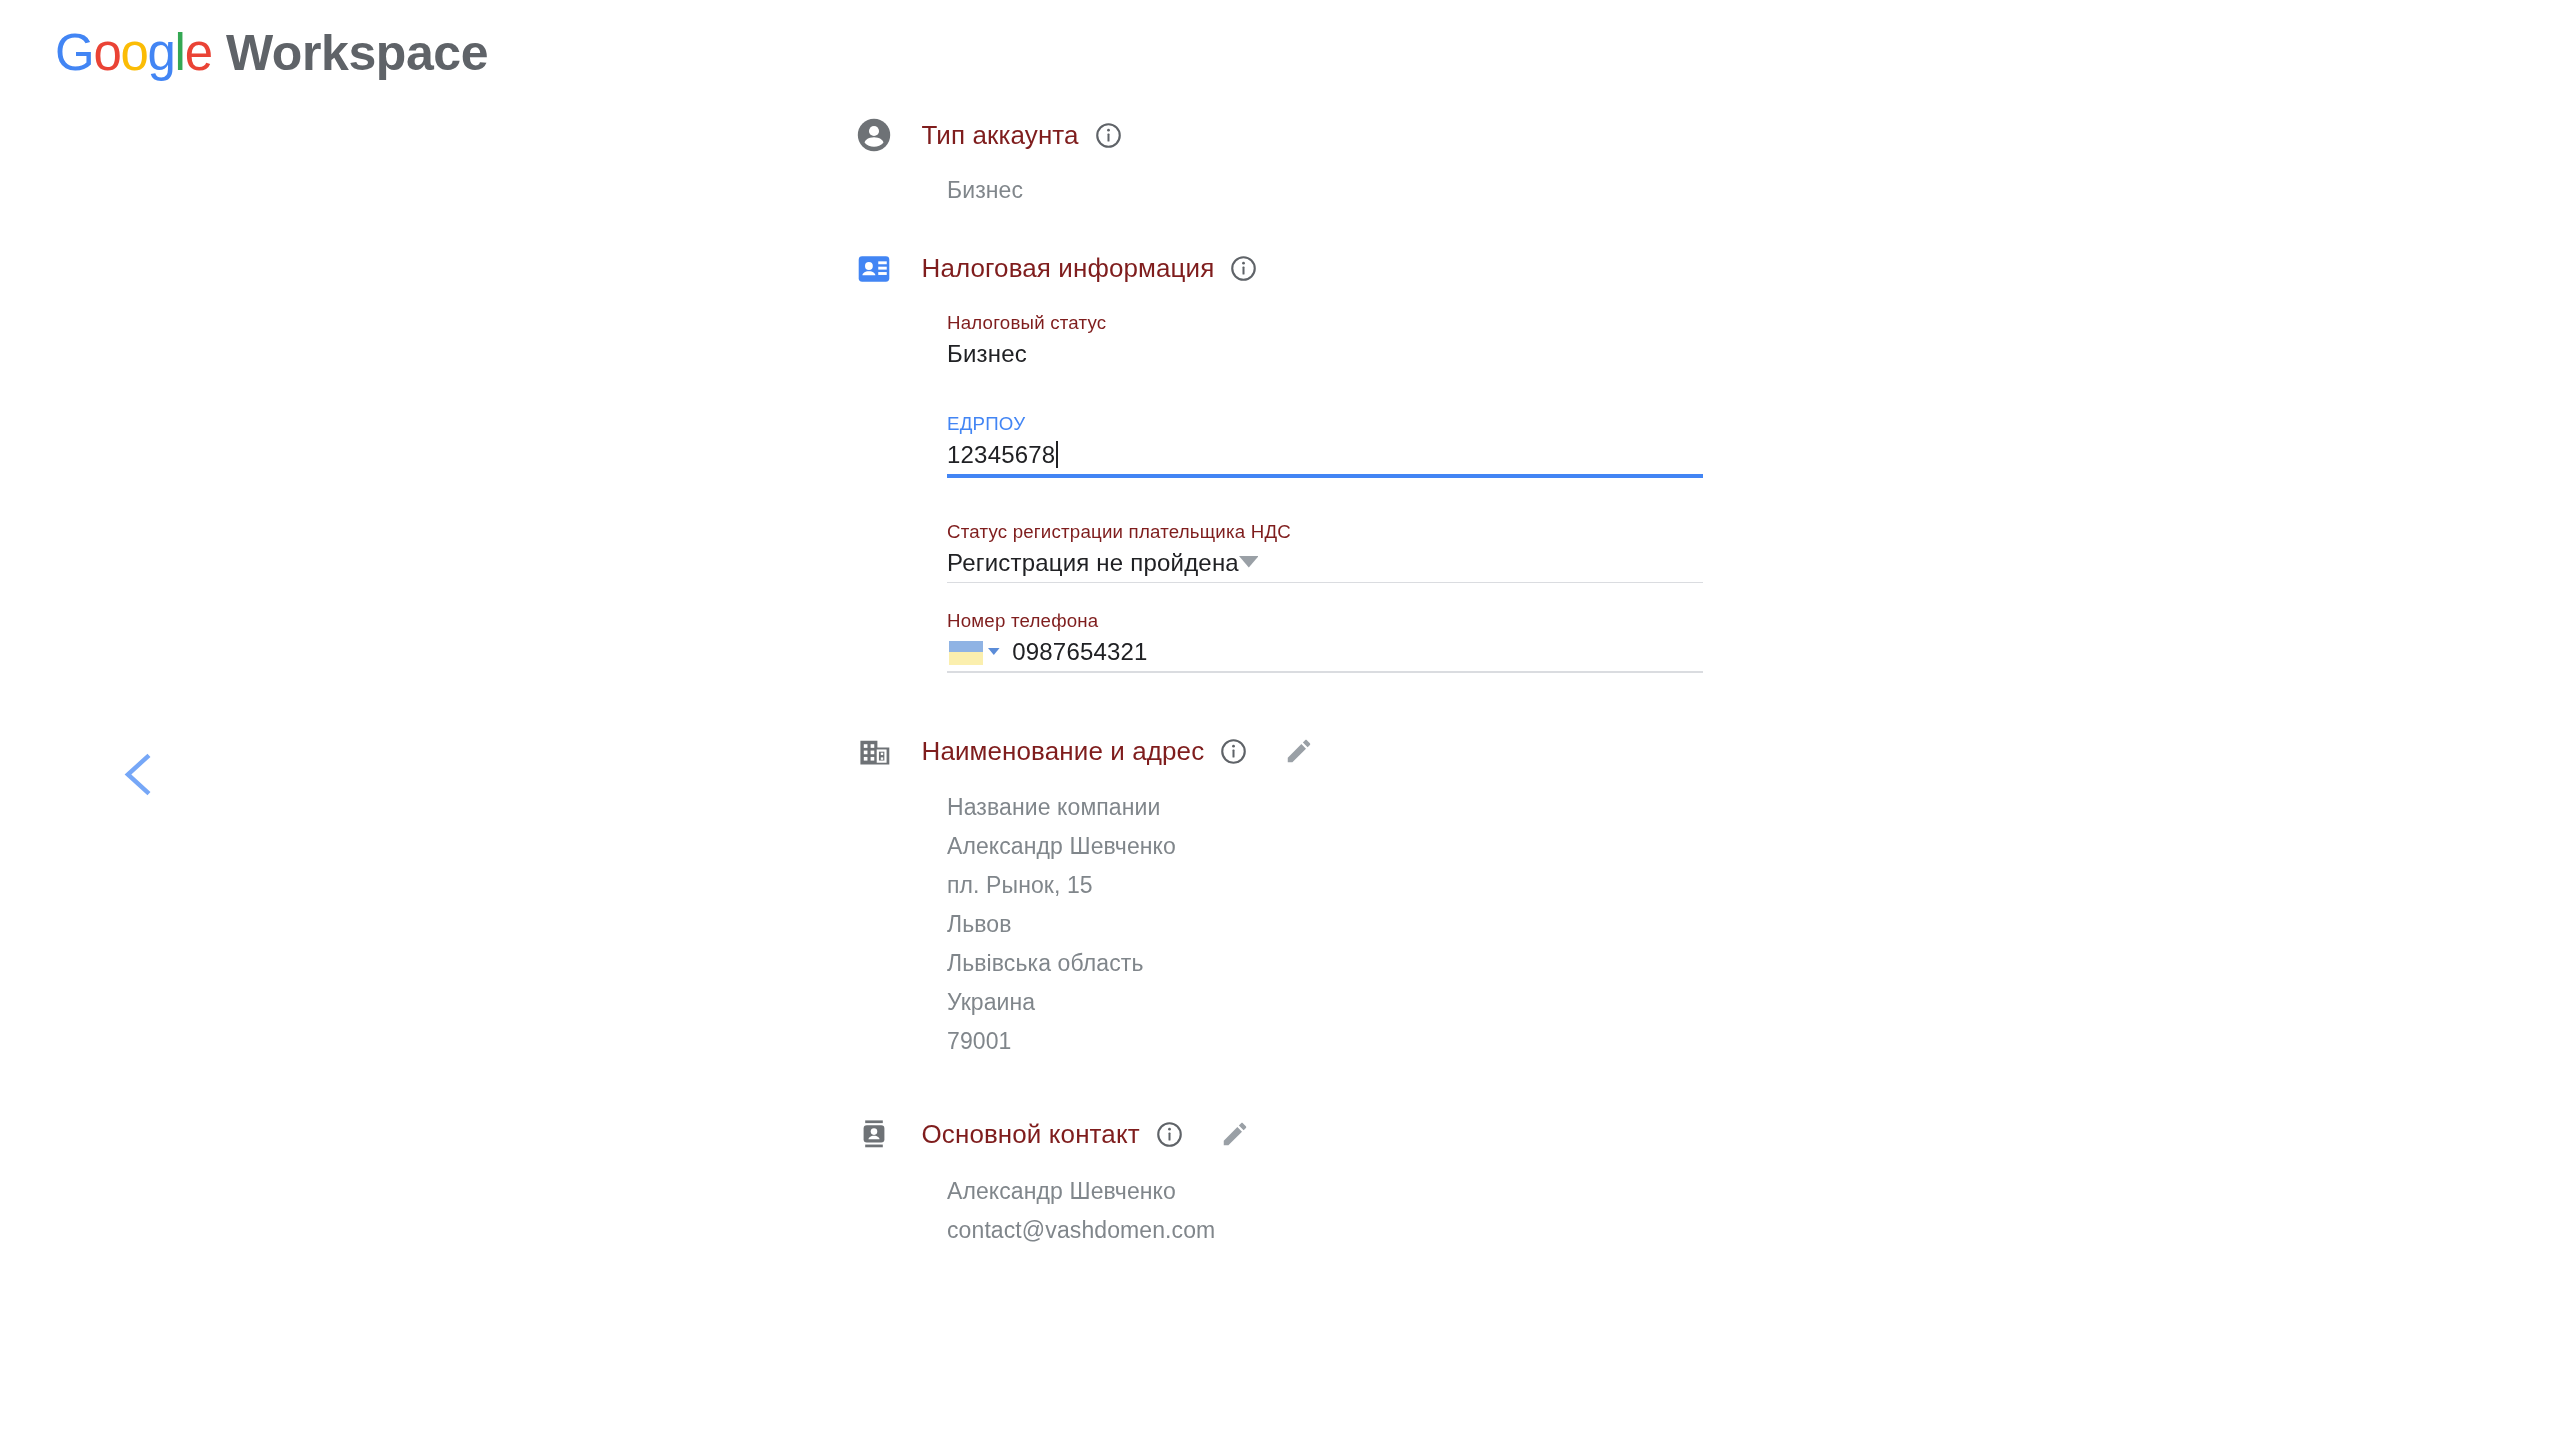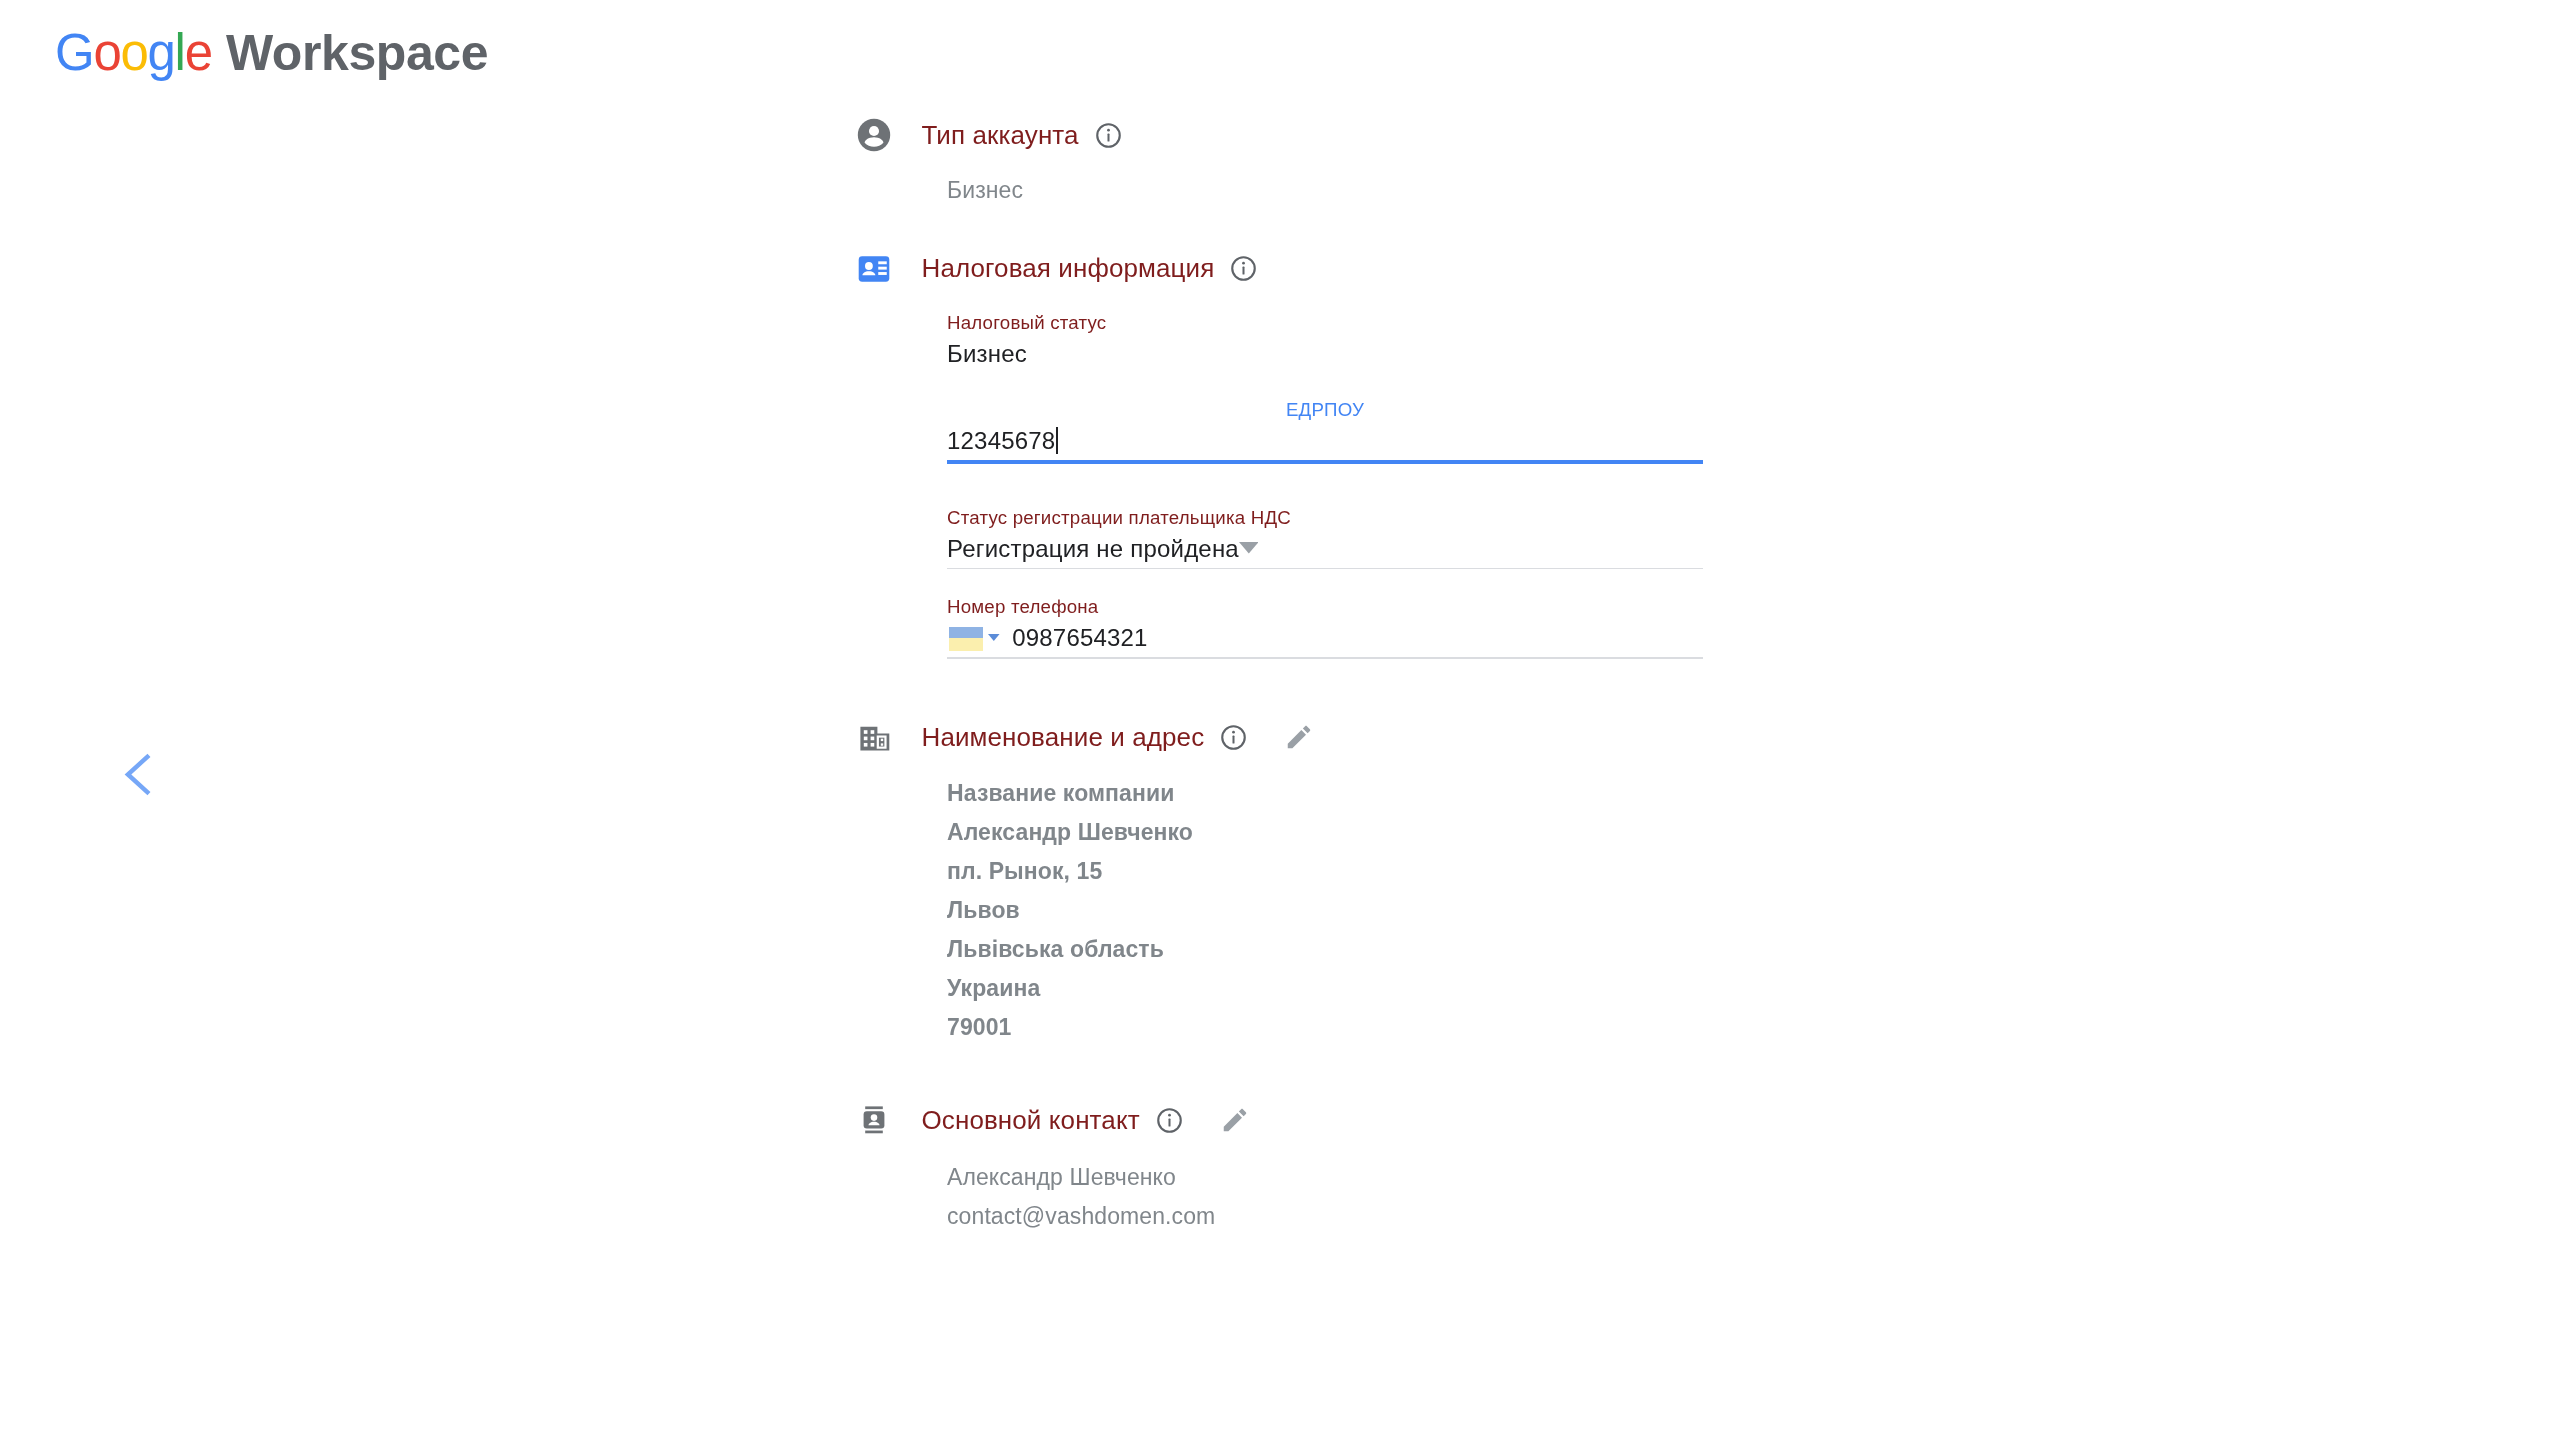--- a/index.html
+++ b/index.html
@@ -222,21 +222,21 @@
       </svg>
     </div>
 
     <div class="sec-body" style="margin-top:19.6px;">
 
       <div class="field">
         <div class="field-label">Налоговый статус</div>
         <div class="field-value">Бизнес</div>
       </div>
 
-      <div class="field" style="margin-top:25px;text-align:center;">
+      <div class="field" style="margin-top:39px;">
         <div class="field-label focused">ЕДРПОУ</div>
         <div class="field-value">
           <span>12345678</span>
             <span class="caret"></span>
         </div>
         <div class="underline focused"></div>
       </div>
 
       <div class="field" style="margin-top:42px;">
         <div class="field-label">Статус регистрации плательщика НДС</div>
@@ -286,21 +286,21 @@
       <div class="sec-title">Наименование и адрес</div>
       <svg class="info-icon" viewBox="0 0 24 24">
         <circle cx="12" cy="12" r="10" fill="none" stroke="#5f6368" stroke-width="1.9"></circle>
         <circle cx="12" cy="7.3" r="1.25" fill="#5f6368"></circle>
         <rect x="11.1" y="10.3" width="1.8" height="7.1" rx="0.6" fill="#5f6368"></rect>
       </svg>
       <svg class="edit-icon" viewBox="0 0 24 24">
         <path d="M3 17.3V21h3.7L17.6 10.1l-3.7-3.7L3 17.3zM20.7 7.1c.4-.4.4-1 0-1.4l-2.4-2.4c-.4-.4-1-.4-1.4 0l-1.8 1.8 3.8 3.8 1.8-1.8z" fill="#9aa0a6"></path>
       </svg>
     </div>
-    <div class="sec-body" style="margin-top:14.2px;font-weight:bold;">
+    <div class="sec-body" style="margin-top:14.2px;">
       <div class="plain-value">Название компании</div>
       <div class="plain-value">Александр Шевченко</div>
       <div class="plain-value">пл. Рынок, 15</div>
       <div class="plain-value">Львов</div>
       <div class="plain-value">Львівська область</div>
       <div class="plain-value">Украина</div>
       <div class="plain-value">79001</div>
     </div>
   </div>
 

